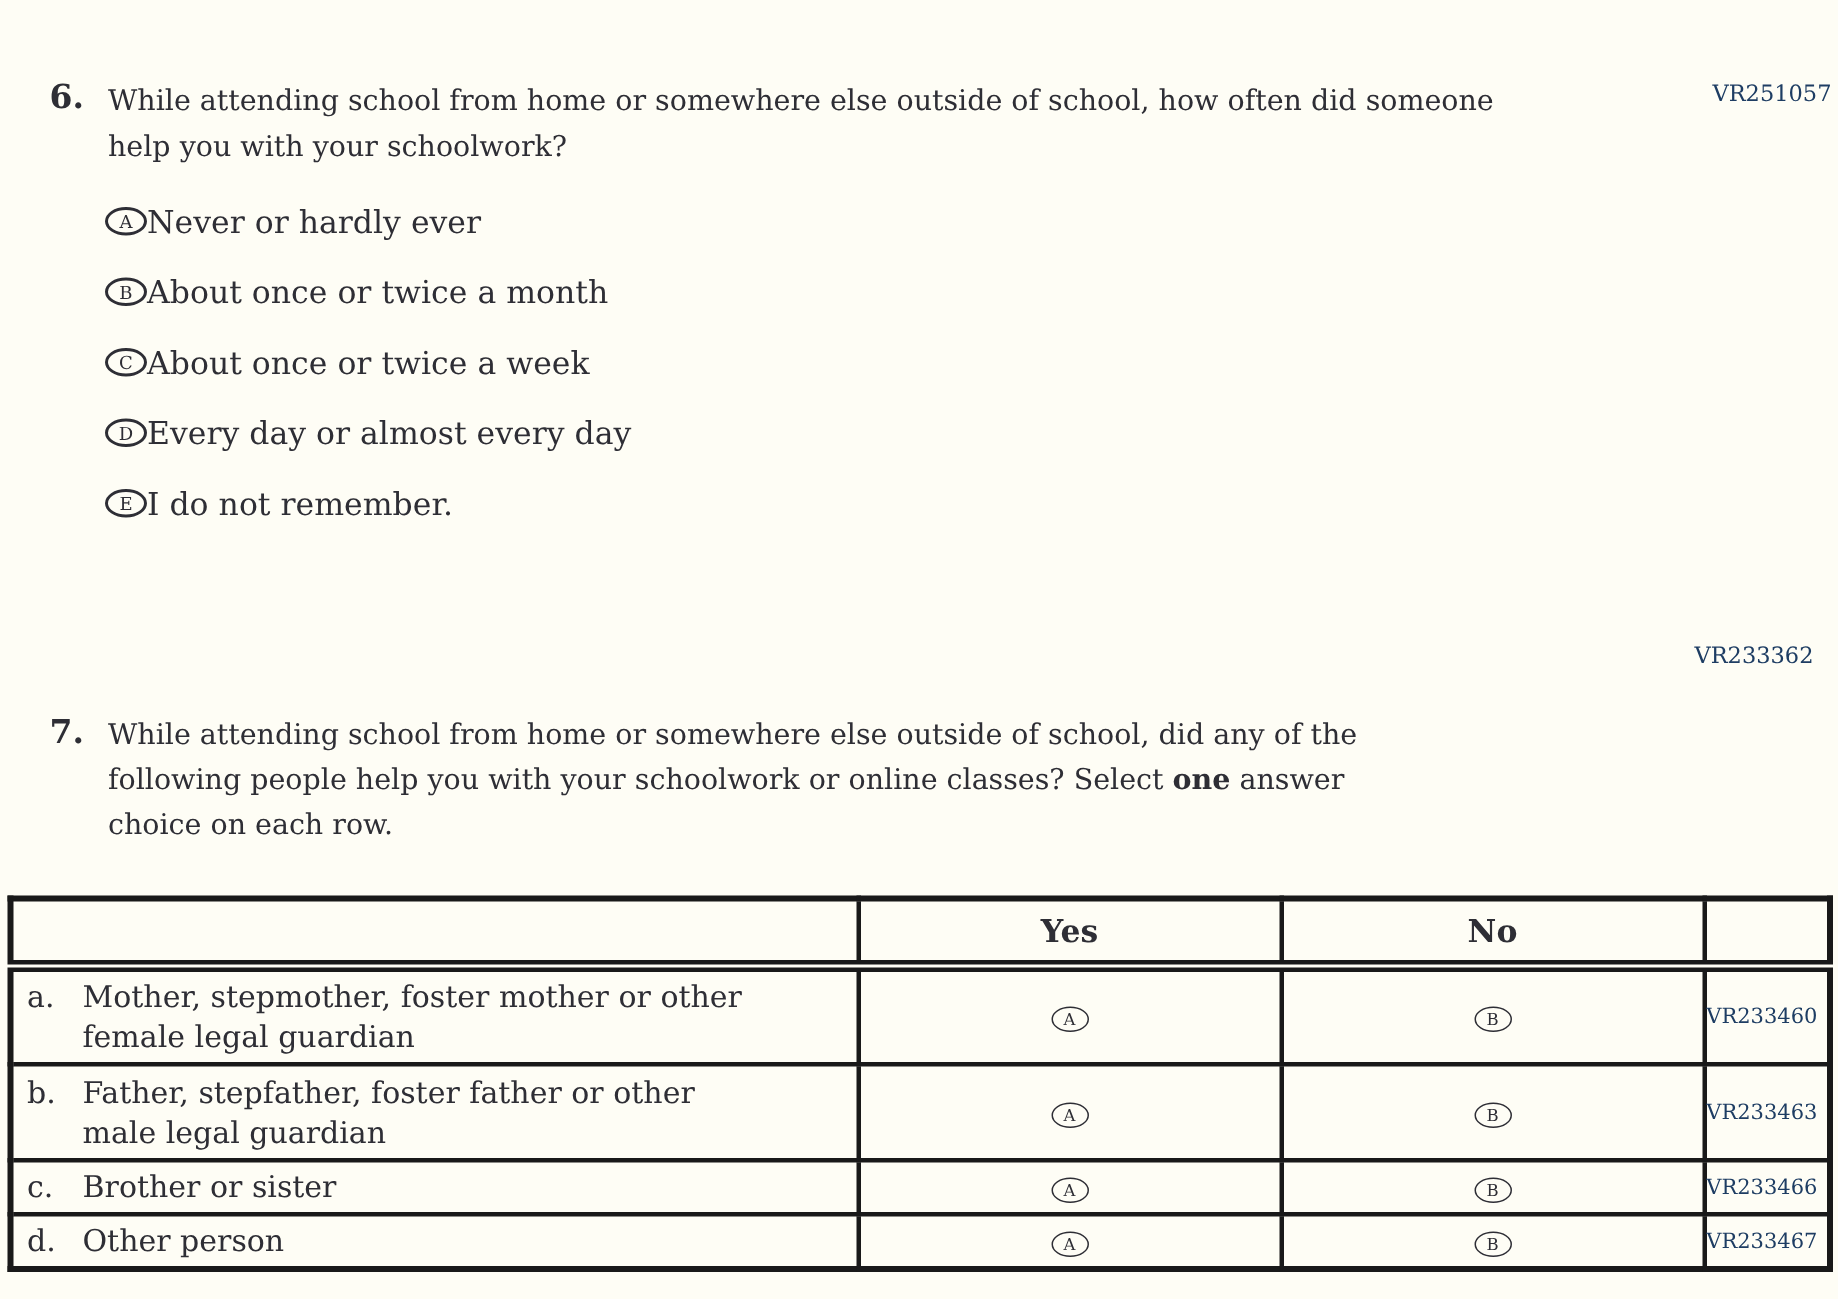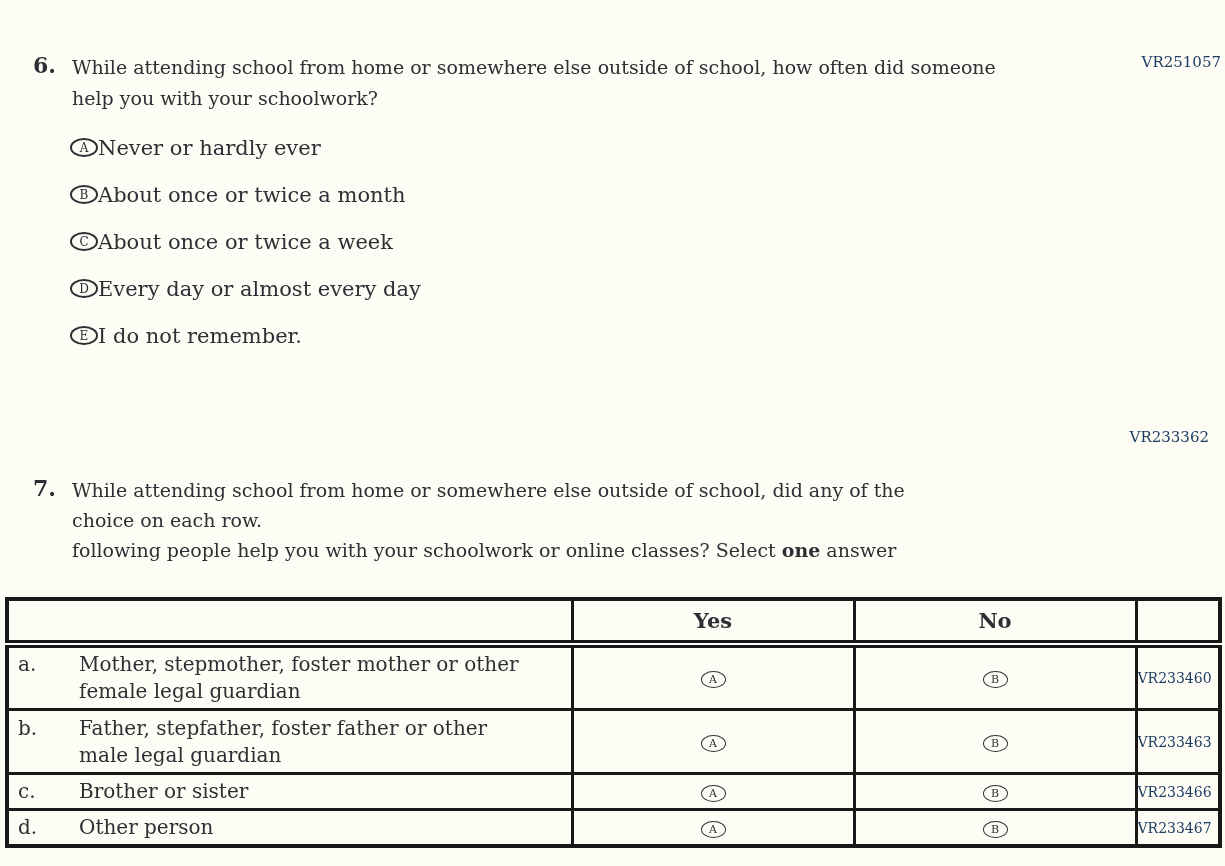--- a/index.html
+++ b/index.html
@@ -92,21 +92,21 @@
   tr.row-b td { height: 64px; }
   tr.row-c td { height: 36px; }
   tr.row-d td { height: 36px; }
   .label-cell { font-size: 20px; }
   .label-flex {
     display: flex;
     padding: 3px 4px 3px 9px;
     line-height: 27px;
   }
   .row-letter { flex: 0 0 37px; }
-  .lbl-line { white-space: nowrap; margin-left: 24px; }
+  .lbl-line { white-space: nowrap; }
   .bubble-cell { text-align: center; }
   .bubble-cell .bubble {
     width: 25px;
     height: 17px;
     border-width: 1.8px;
     font-size: 11px;
   }
   .code-cell {
     text-align: left;
     font-size: 14px;
@@ -145,22 +145,22 @@
     <span class="bubble">E</span>
     <span class="option-label">I do not remember.</span>
   </div>
 </div>
 
 <div id="code-q7" class="code">VR233362</div>
 
 <div id="q7-number" class="q-number">7.</div>
 <div id="q7-text" class="q-text">
   <div>While attending school from home or somewhere else outside of school, did any of the</div>
+  <div><span>following people help you with your schoolwork or online classes? Select </span><span class="bold-word">one</span><span> answer</span></div>
   <div>choice on each row.</div>
-  <div><span>following people help you with your schoolwork or online classes? Select </span><span class="bold-word">one</span><span> answer</span></div>
 </div>
 
 <table id="q7-table">
   <colgroup>
     <col style="width:565px">
       <col style="width:282px">
       <col style="width:282px">
       <col style="width:84px">
   </colgroup>
   <tbody>

